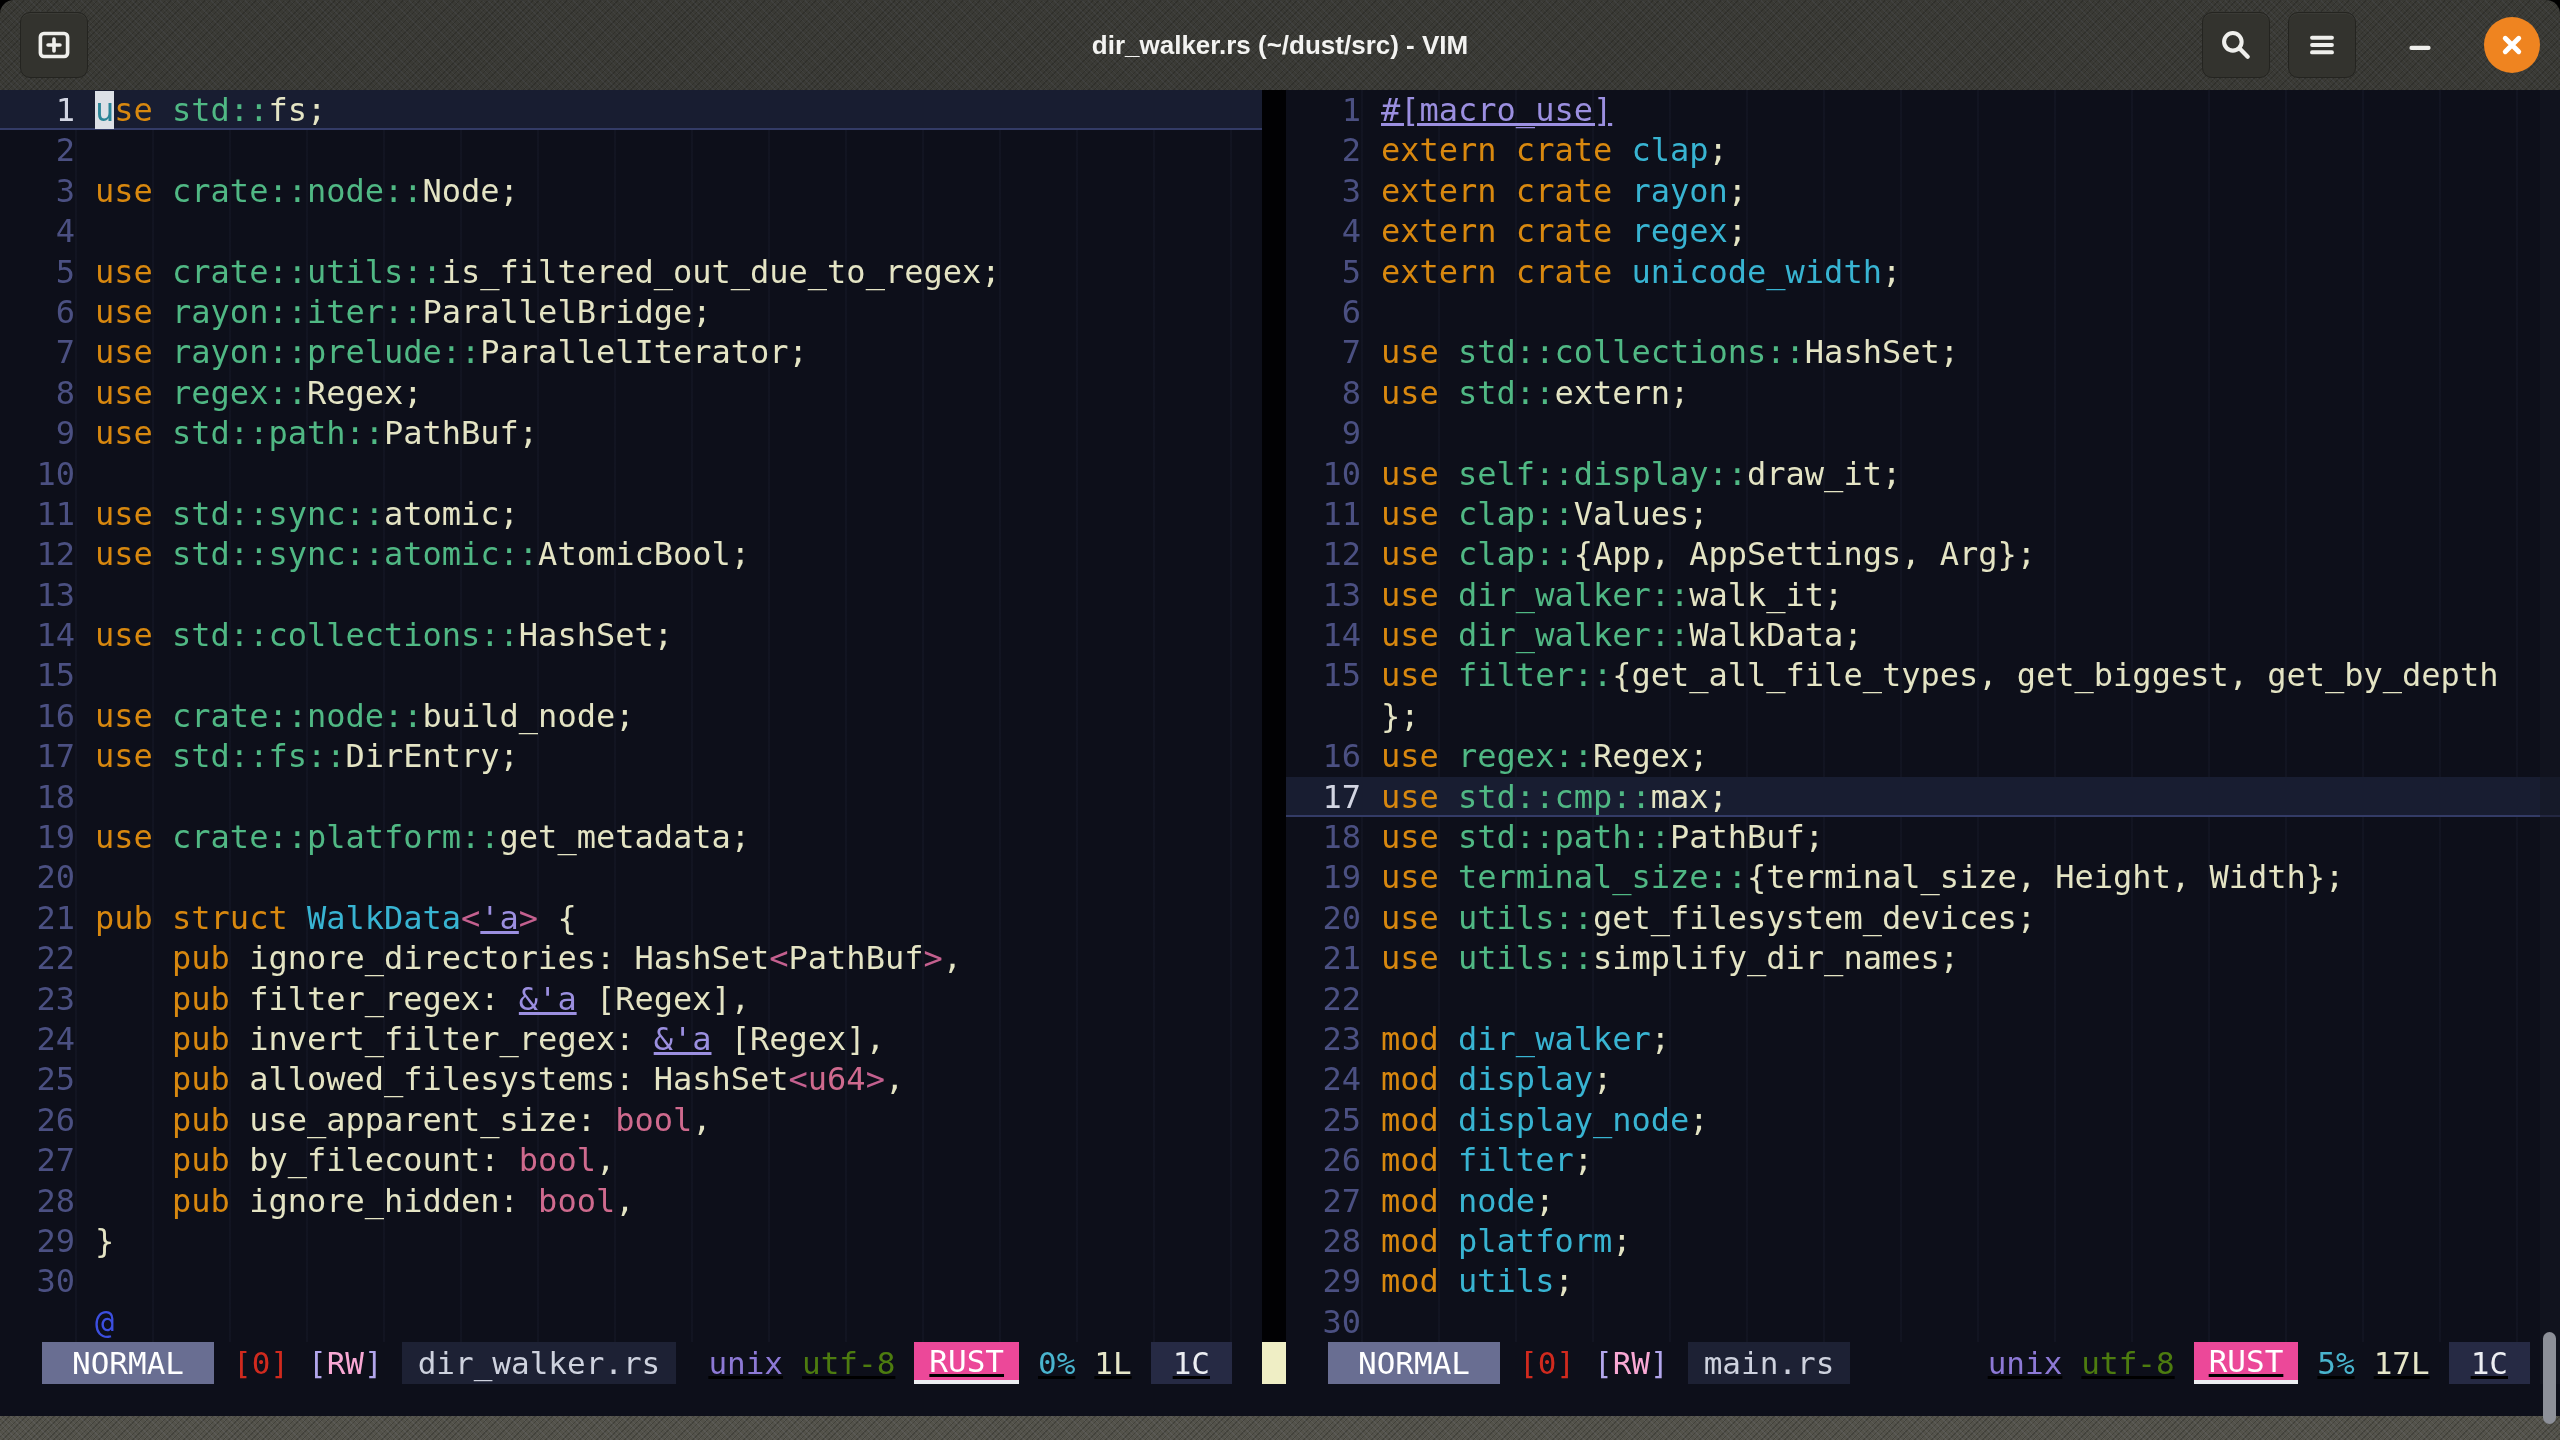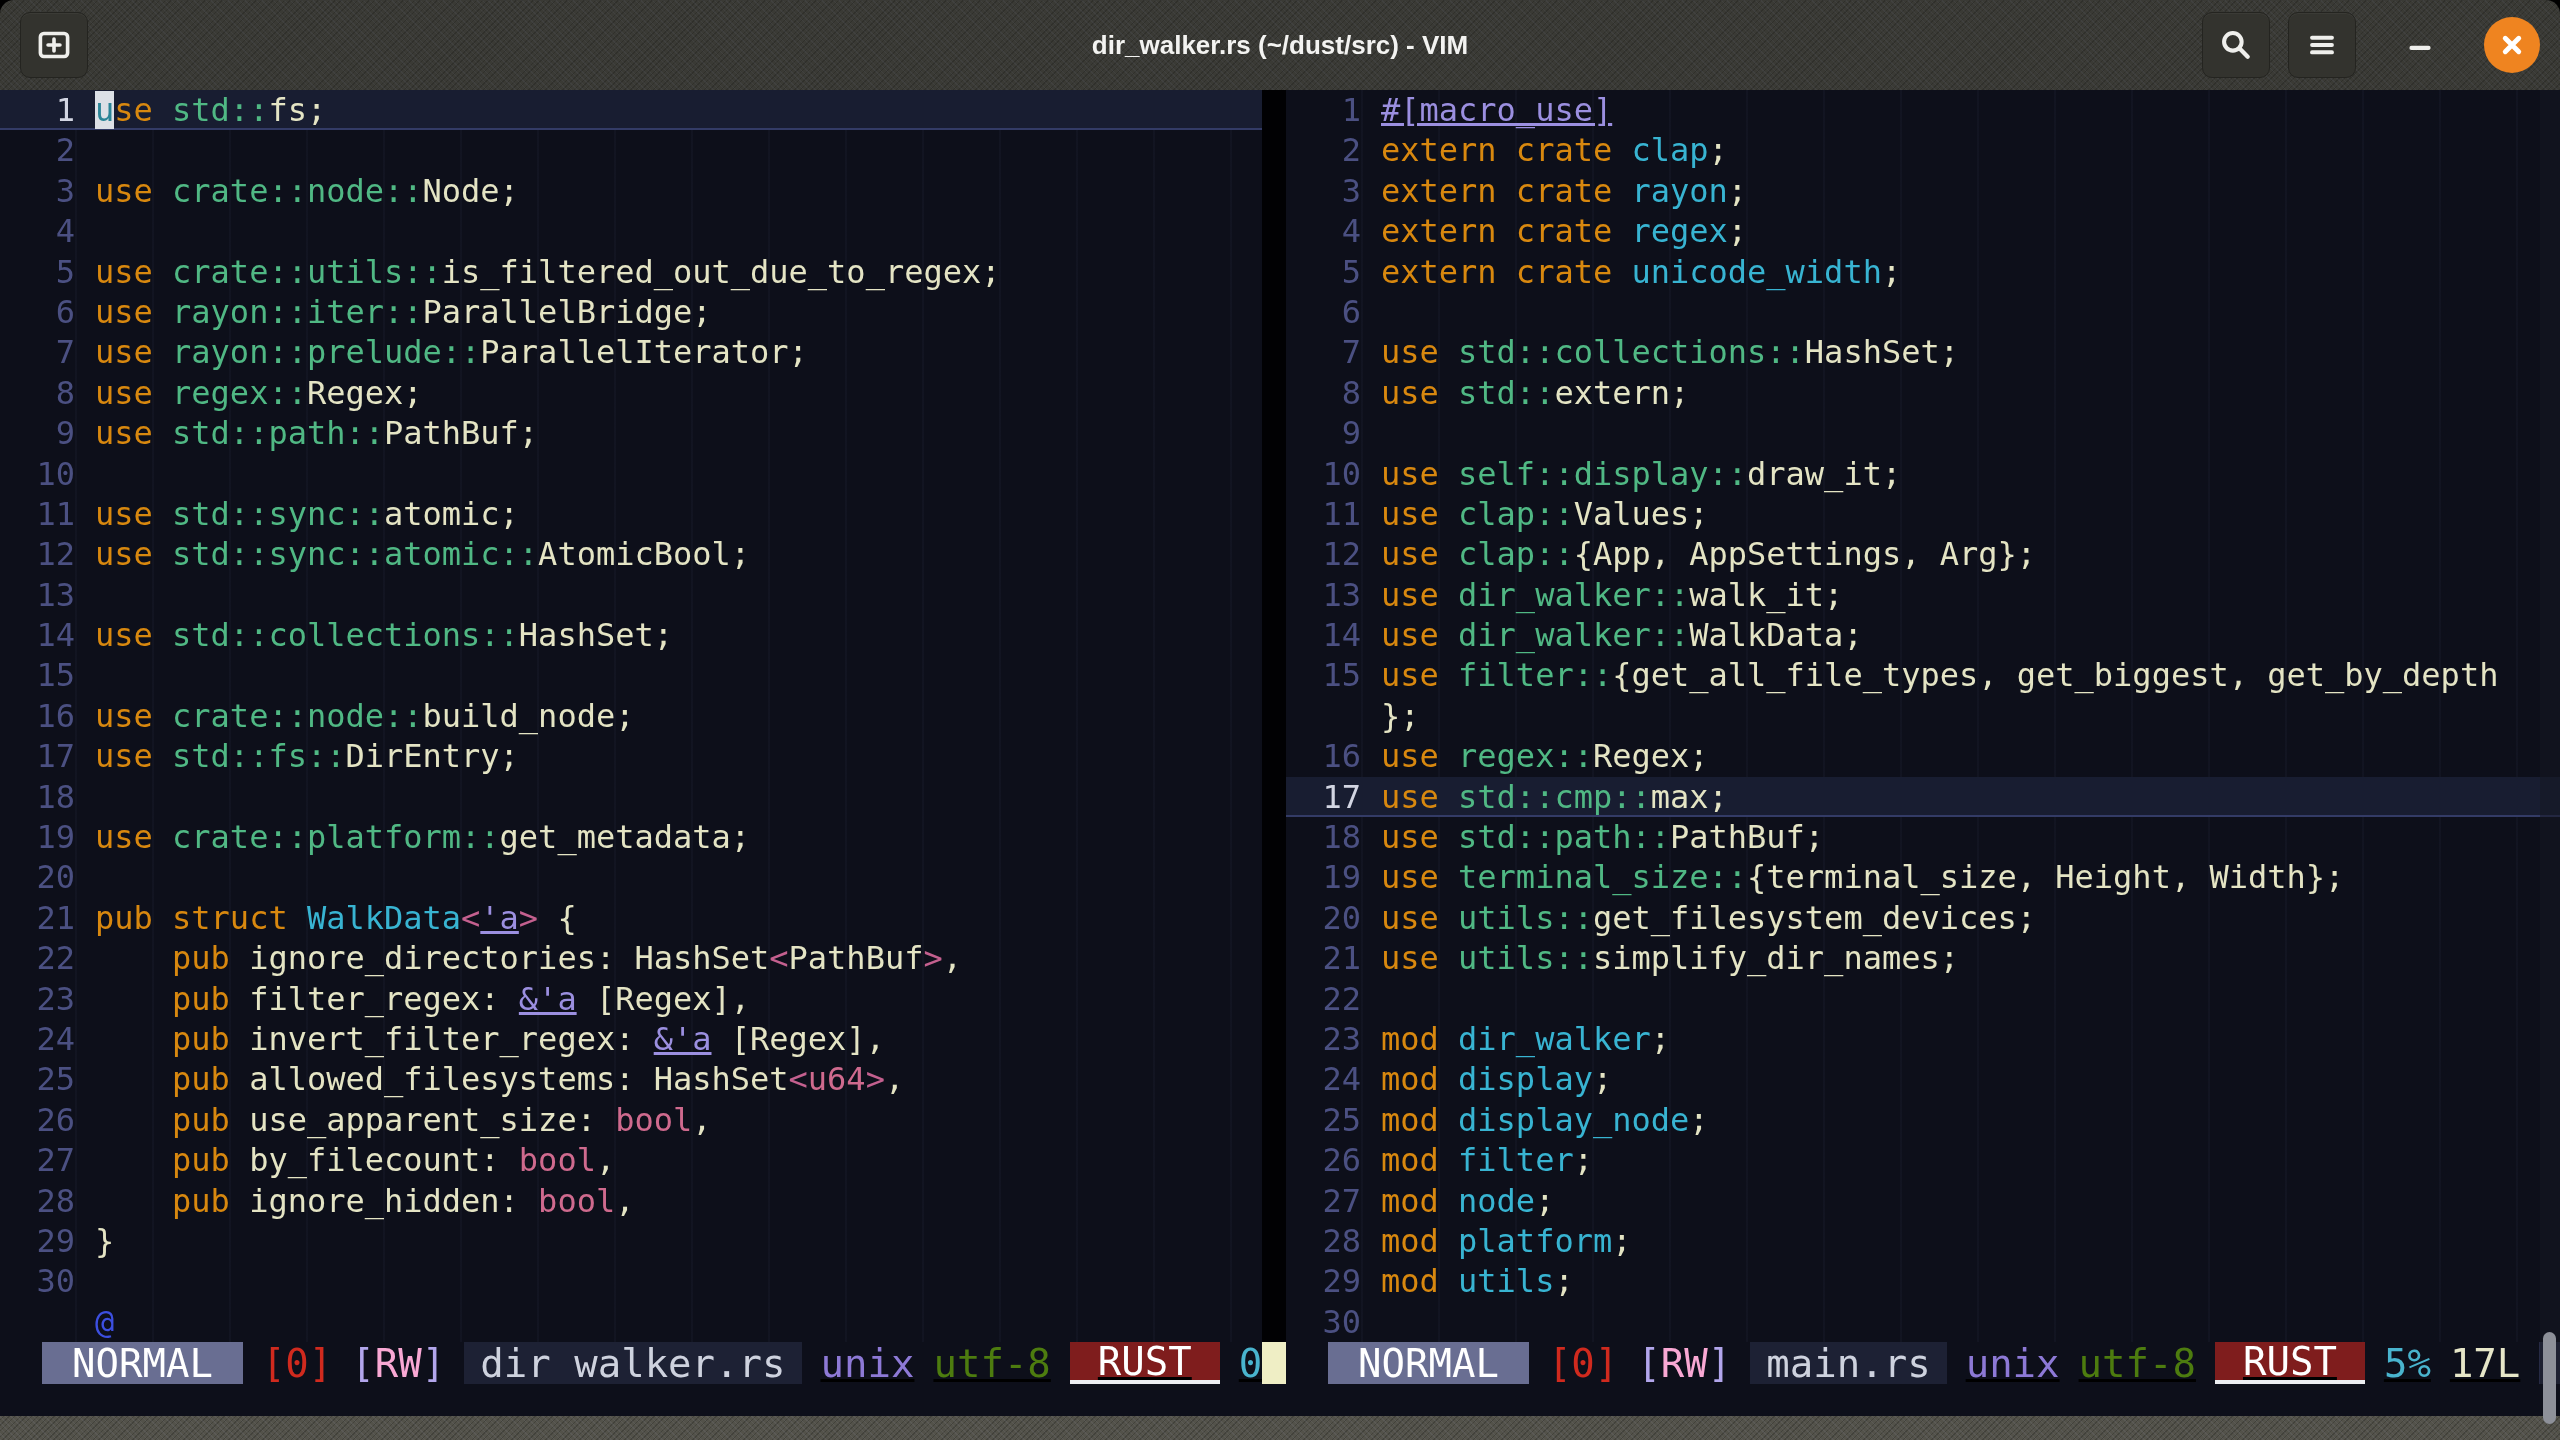--- a/index.html
+++ b/index.html
@@ -43,31 +43,31 @@
   .tk-cy{color:#38b4d2;}   
   .tk-pl{color:#e4e4c4;}   
   .tk-pk{color:#c4608f;}   
   .tk-pu{color:#9b8fe0;text-decoration:underline;}   
   .tk-ty{color:#cf6a8e;}   
   .tk-nt{color:#3c4fe0;}   
   .tk-cur{background:#dce0e6;color:#2a8496;} 
 
   
   .statusline{height:42px;flex:0 0 42px;display:flex;align-items:center;gap:19px;
-    padding:0 30px 0 42px;box-sizing:border-box;background:#0d0f1a;font-size:39px;white-space:nowrap;}
+    padding:0 30px 0 42px;box-sizing:border-box;background:#0d0f1a;font-size:31px;white-space:nowrap;}
   .chip{display:inline-flex;align-items:center;height:42px;box-sizing:border-box;}
   .mode{background:#696e92;color:#ffffff;padding:0 30px;}
   .reg{color:#d02a1e;}
   .rw .br{color:#b2a6ec;}
   .rw .rwl{color:#f9a8d4;}
   .file{background:#1d2134;color:#ced2de;padding:0 16px;}
   .sl-right{margin-left:auto;display:flex;align-items:center;gap:19px;text-decoration:underline;}
   .ff{color:#8d79d6;}
   .enc{color:#4d7c0f;}
-  .ft{background:#7f1d1d;color:#ffffff;padding:0 28px;border-bottom:4px solid #eceef2;}
+  .ft{background:#ec4899;color:#ffffff;padding:0 15px;border-bottom:4px solid #eceef2;}
   .pct{color:#49b4ce;}
   .lns{color:#e6e6c8;}
   .colchip{background:#262a44;color:#eceef2;padding:0 22px;}
 
   
   .divider{width:24px;flex:0 0 24px;display:flex;flex-direction:column;}
   .divider-fill{flex:1;background:#010103;}
   .divider-status{height:42px;background:#efeec5;}
   .scroll-track{position:absolute;right:0;top:0;width:20px;height:1294px;background:rgba(22,24,34,.55);}
   .scroll-thumb{position:absolute;right:4px;top:1242px;width:13px;height:92px;border-radius:7px;

